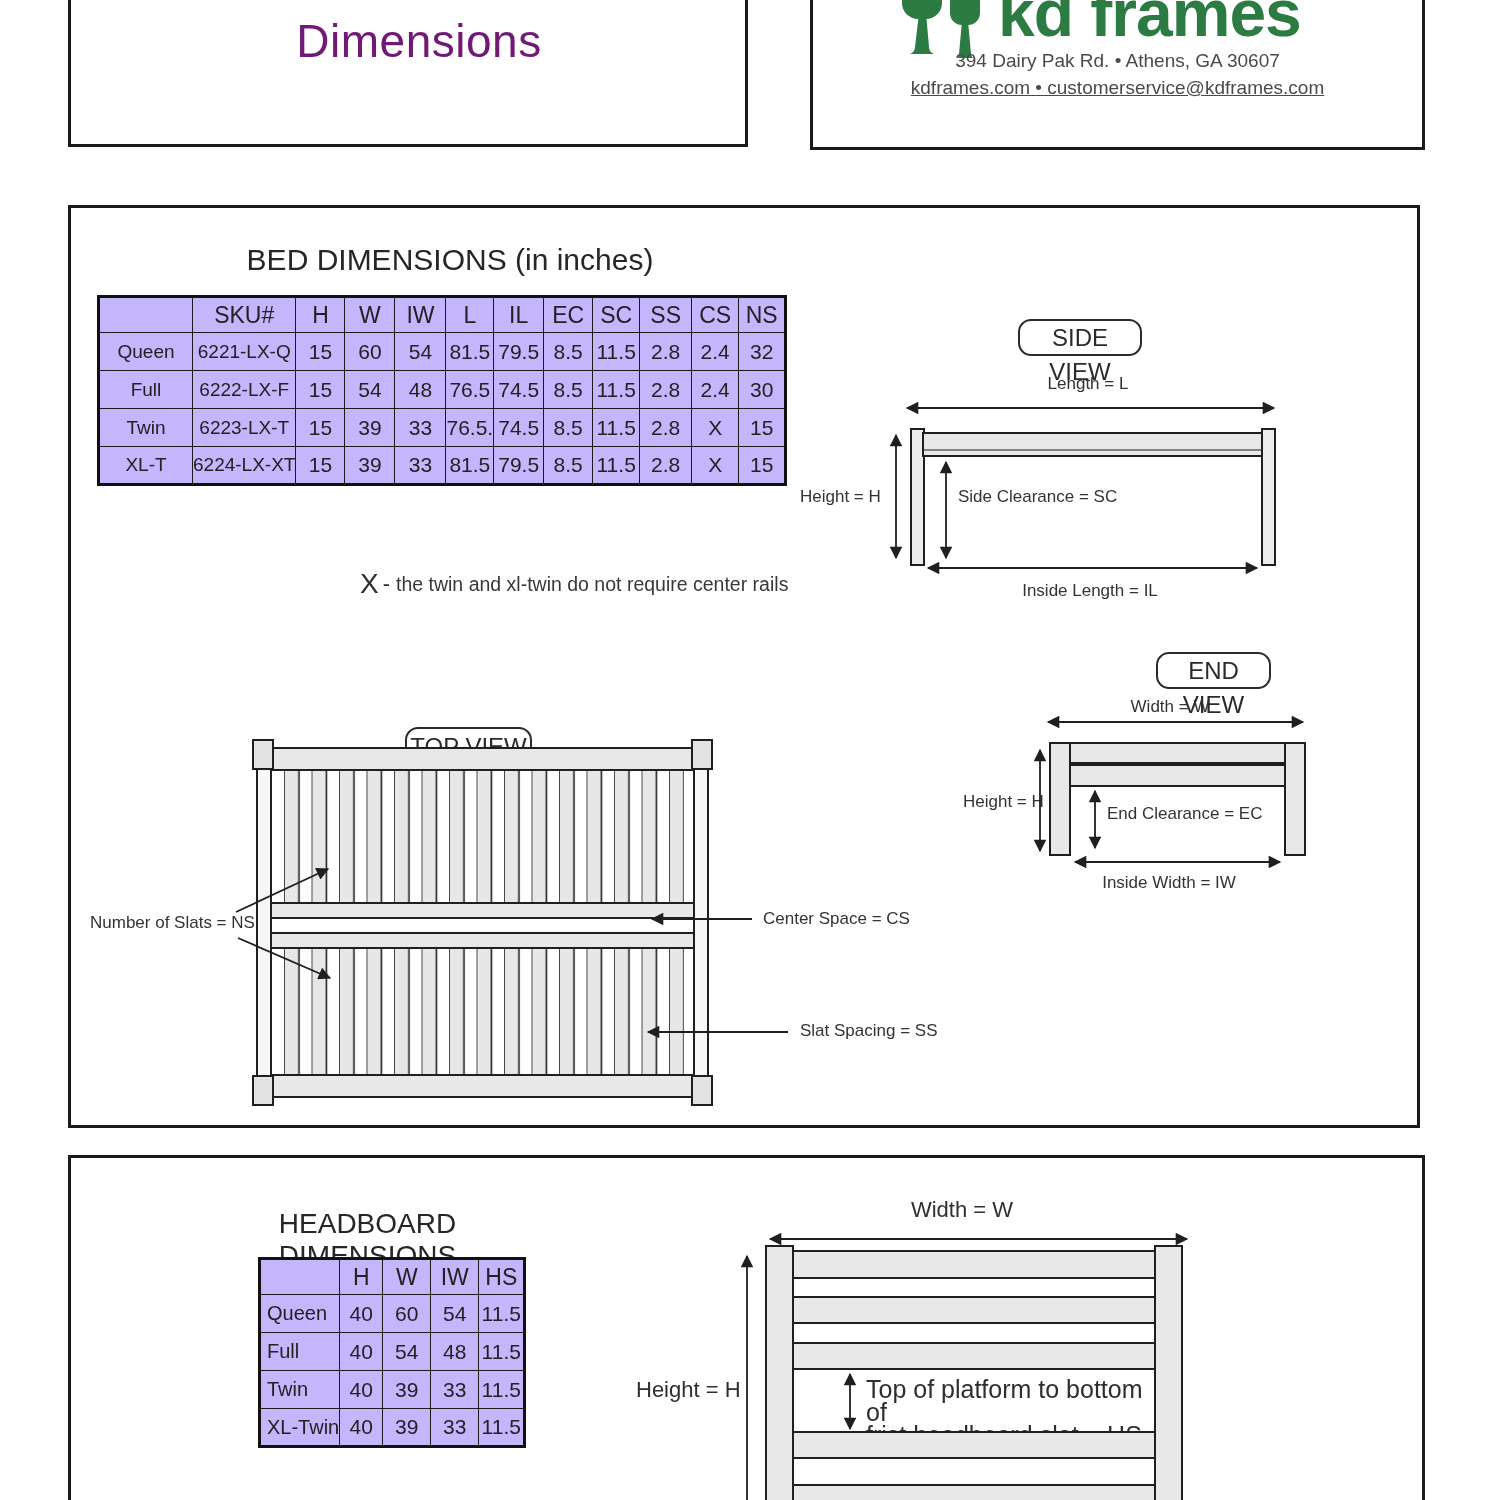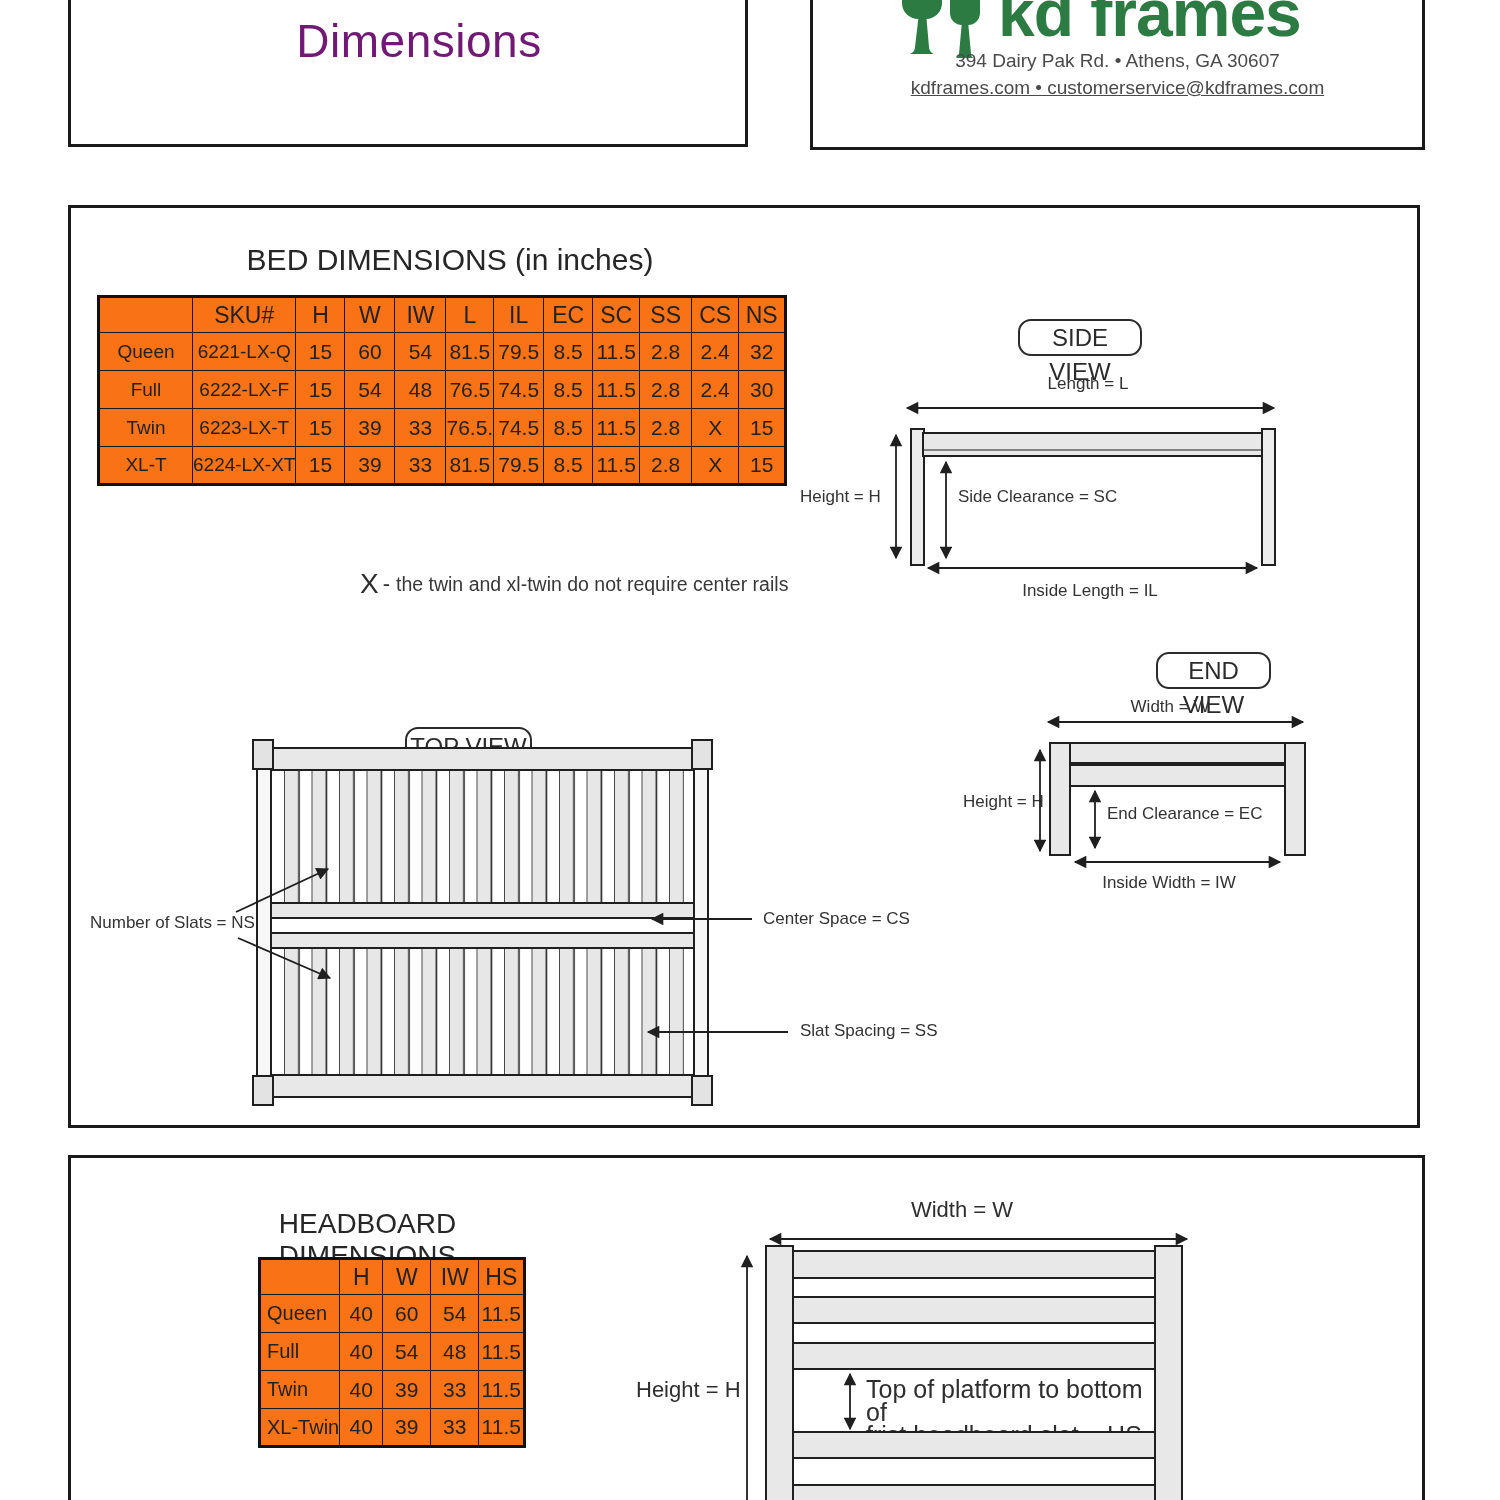--- a/index.html
+++ b/index.html
@@ -24,21 +24,21 @@
   .title-dimensions { position: absolute; font-size: 46px; color: #701a75; letter-spacing: 0.5px; padding-left: 11px; }
   .section-title { position: absolute; font-size: 30px; color: #262626; }
   .logo-text {
     position: absolute; font-size: 66px; font-weight: bold;
     letter-spacing: -1px; line-height: 1; white-space: nowrap;
   }
   .contact-line { position: absolute; font-size: 19px; color: #4a4a4a; }
 
   table.dim-table {
     position: absolute; border-collapse: collapse; table-layout: fixed;
-    border: 3px solid #111; background: #f97316;
+    border: 3px solid #111; background: #c4b5fd;
   }
   table.dim-table th, table.dim-table td {
     border: 1.6px solid #1a1a1a; text-align: center; padding: 0;
     font-weight: normal; white-space: nowrap; overflow: hidden;
   }
   table.dim-table th { font-size: 23px; color: #222; }
   table.dim-table td { font-size: 21px; color: #222; }
   table.dim-table thead tr { height: 36px; }
   table.dim-table tbody tr { height: 38px; }
   .bed-table td:first-child { font-size: 19px; }

